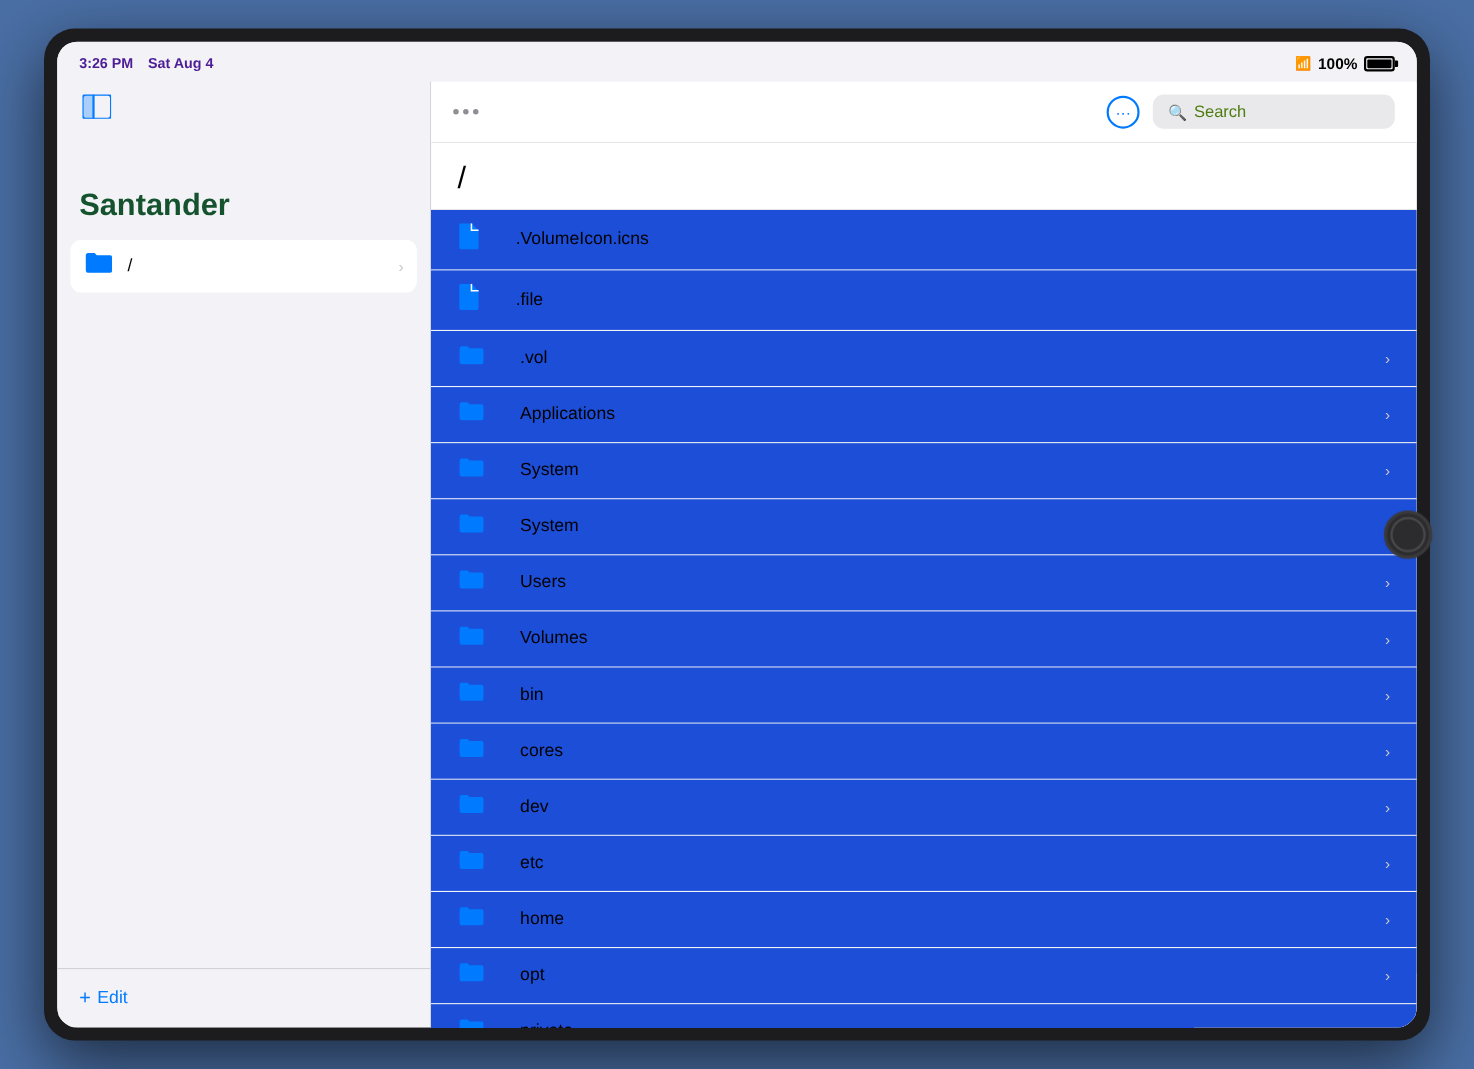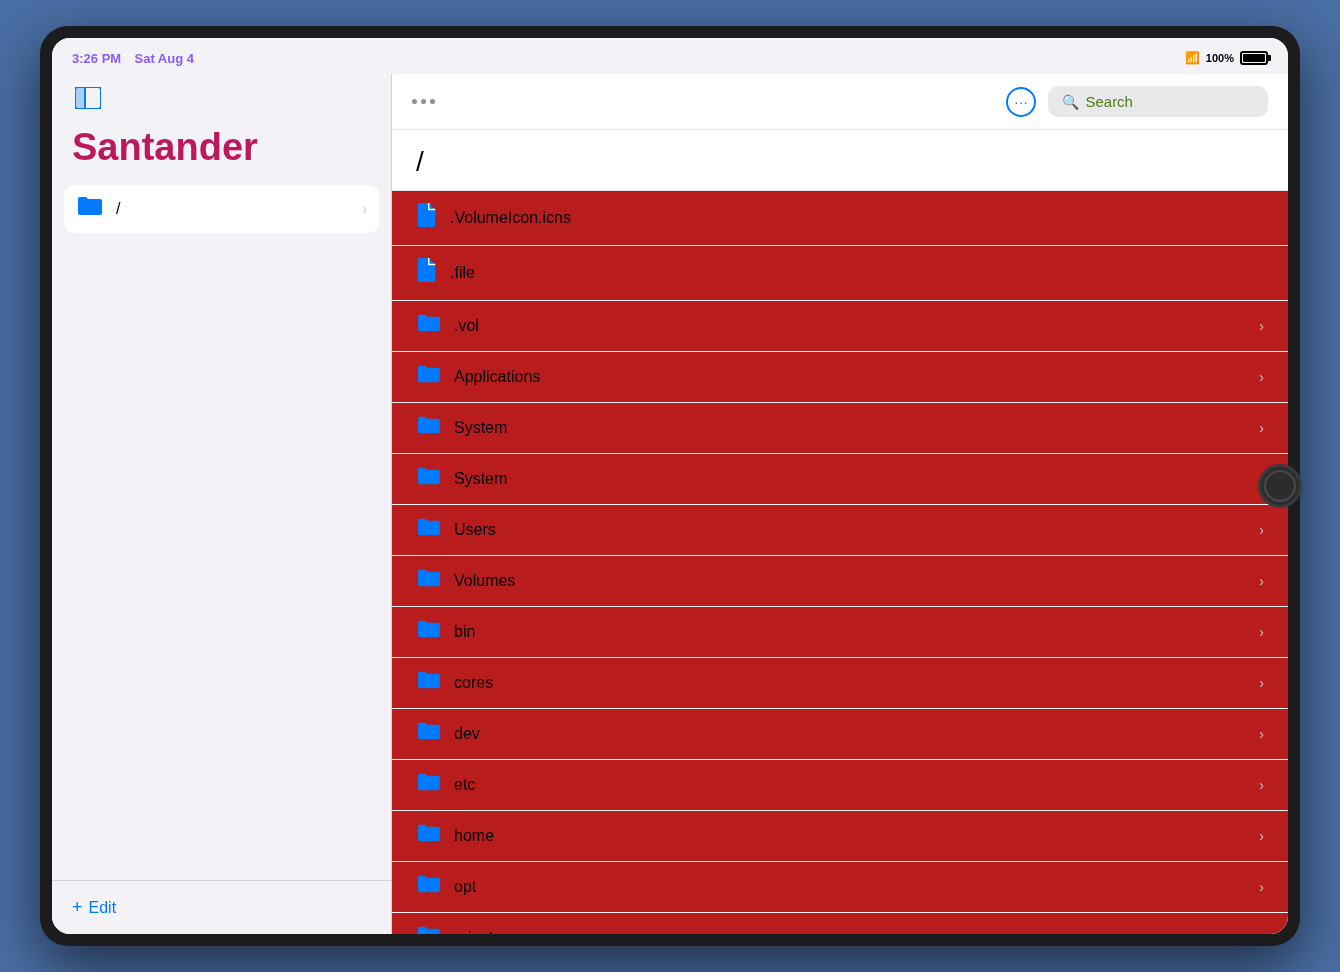--- a/index.html
+++ b/index.html
@@ -41,37 +41,37 @@
       align-items: center;
       padding: 8px 20px 4px 20px;
       background: #f2f2f7;
       height: 36px;
       flex-shrink: 0;
     }
 
     .status-time {
       font-size: 13px;
       font-weight: 600;
-      color: #8b5cf6;
+      color: #4c1d95;
       text-align: center;
     }
 
     .status-right {
       display: flex;
       align-items: center;
       gap: 6px;
     }
 
     .wifi-icon {
       font-size: 12px;
       color: #000;
     }
 
     .battery-text {
-      font-size: 11px;
+      font-size: 14px;
       font-weight: 600;
       color: #000;
     }
 
     .battery-icon {
       width: 28px;
       height: 14px;
       border: 2px solid #000;
       border-radius: 3px;
       position: relative;
@@ -131,24 +131,25 @@
       justify-content: center;
       cursor: pointer;
     }
 
     .sidebar-toggle-icon {
       color: #007aff;
       font-size: 20px;
     }
 
     .sidebar-title {
-      font-size: 38px;
+      font-size: 28px;
       font-weight: 700;
-      color: #be185d;
+      color: #14532d;
       padding: 4px 20px 16px 20px;
+      margin-top: 44px;
     }
 
     .sidebar-items {
       flex: 1;
       overflow-y: auto;
       padding: 0 12px;
     }
 
     .sidebar-item {
       display: flex;
@@ -276,21 +277,22 @@
       flex: 1;
       overflow-y: auto;
     }
 
     .file-item {
       display: flex;
       align-items: center;
       padding: 12px 24px;
       border-bottom: 1px solid #f2f2f7;
       cursor: pointer;
-      background: #b91c1c;
+      background: #1d4ed8;
+      gap: 19px;
     }
 
     .file-item:last-child {
       border-bottom: none;
     }
 
     .file-icon {
       font-size: 22px;
       margin-right: 14px;
       flex-shrink: 0;

